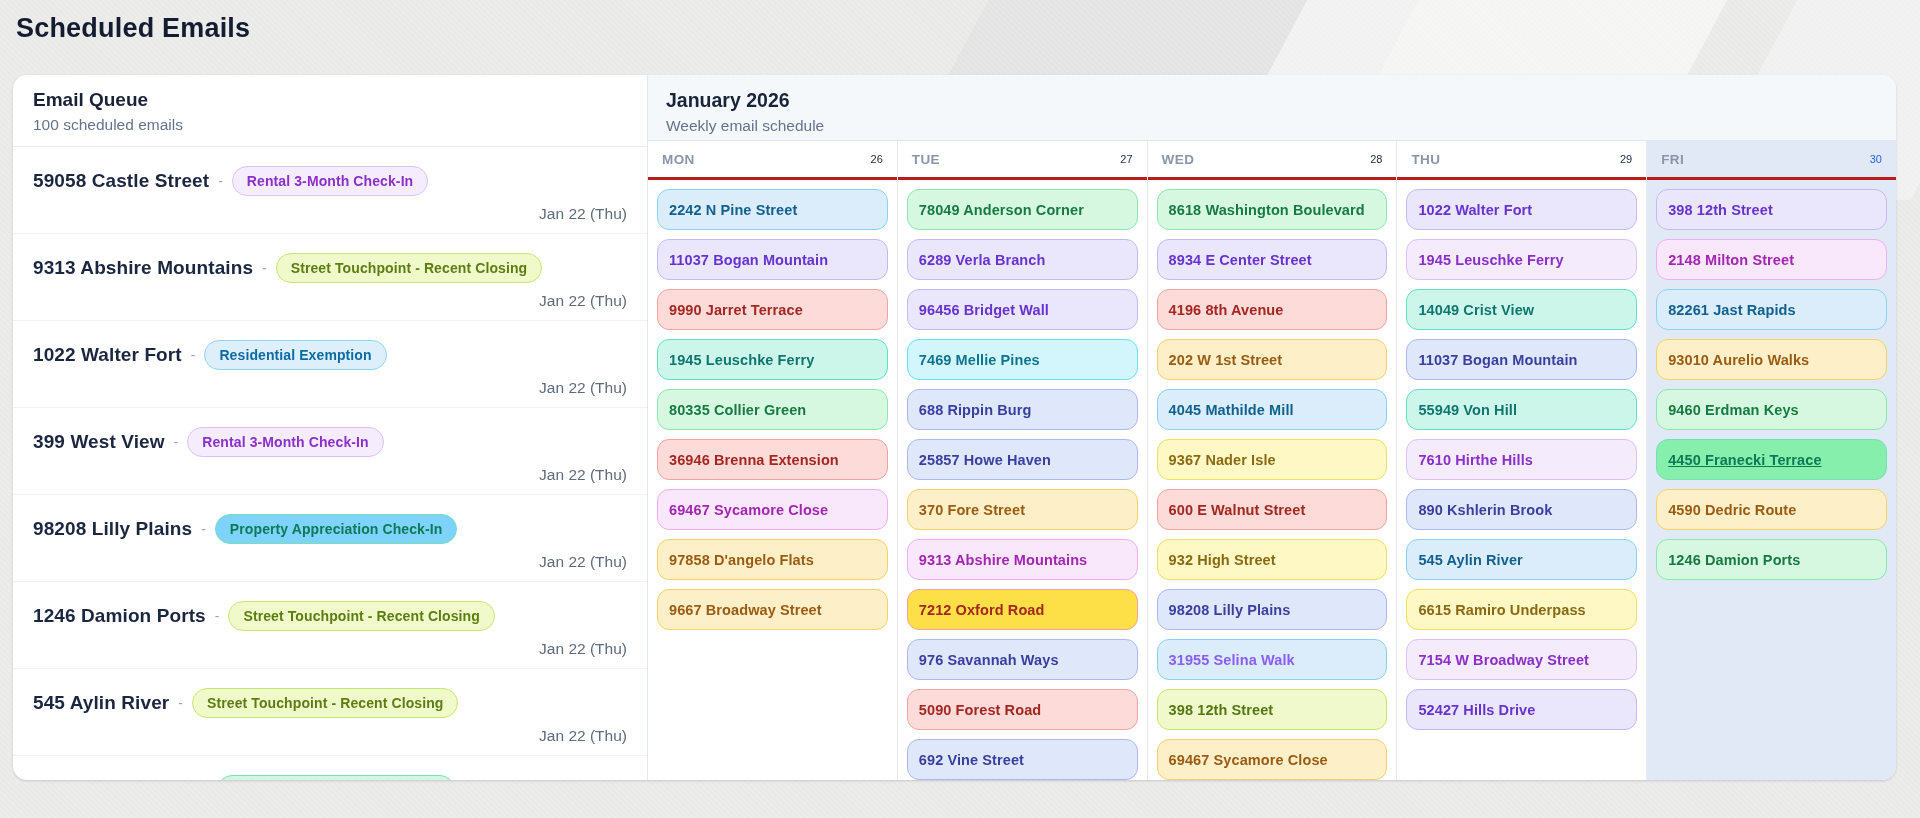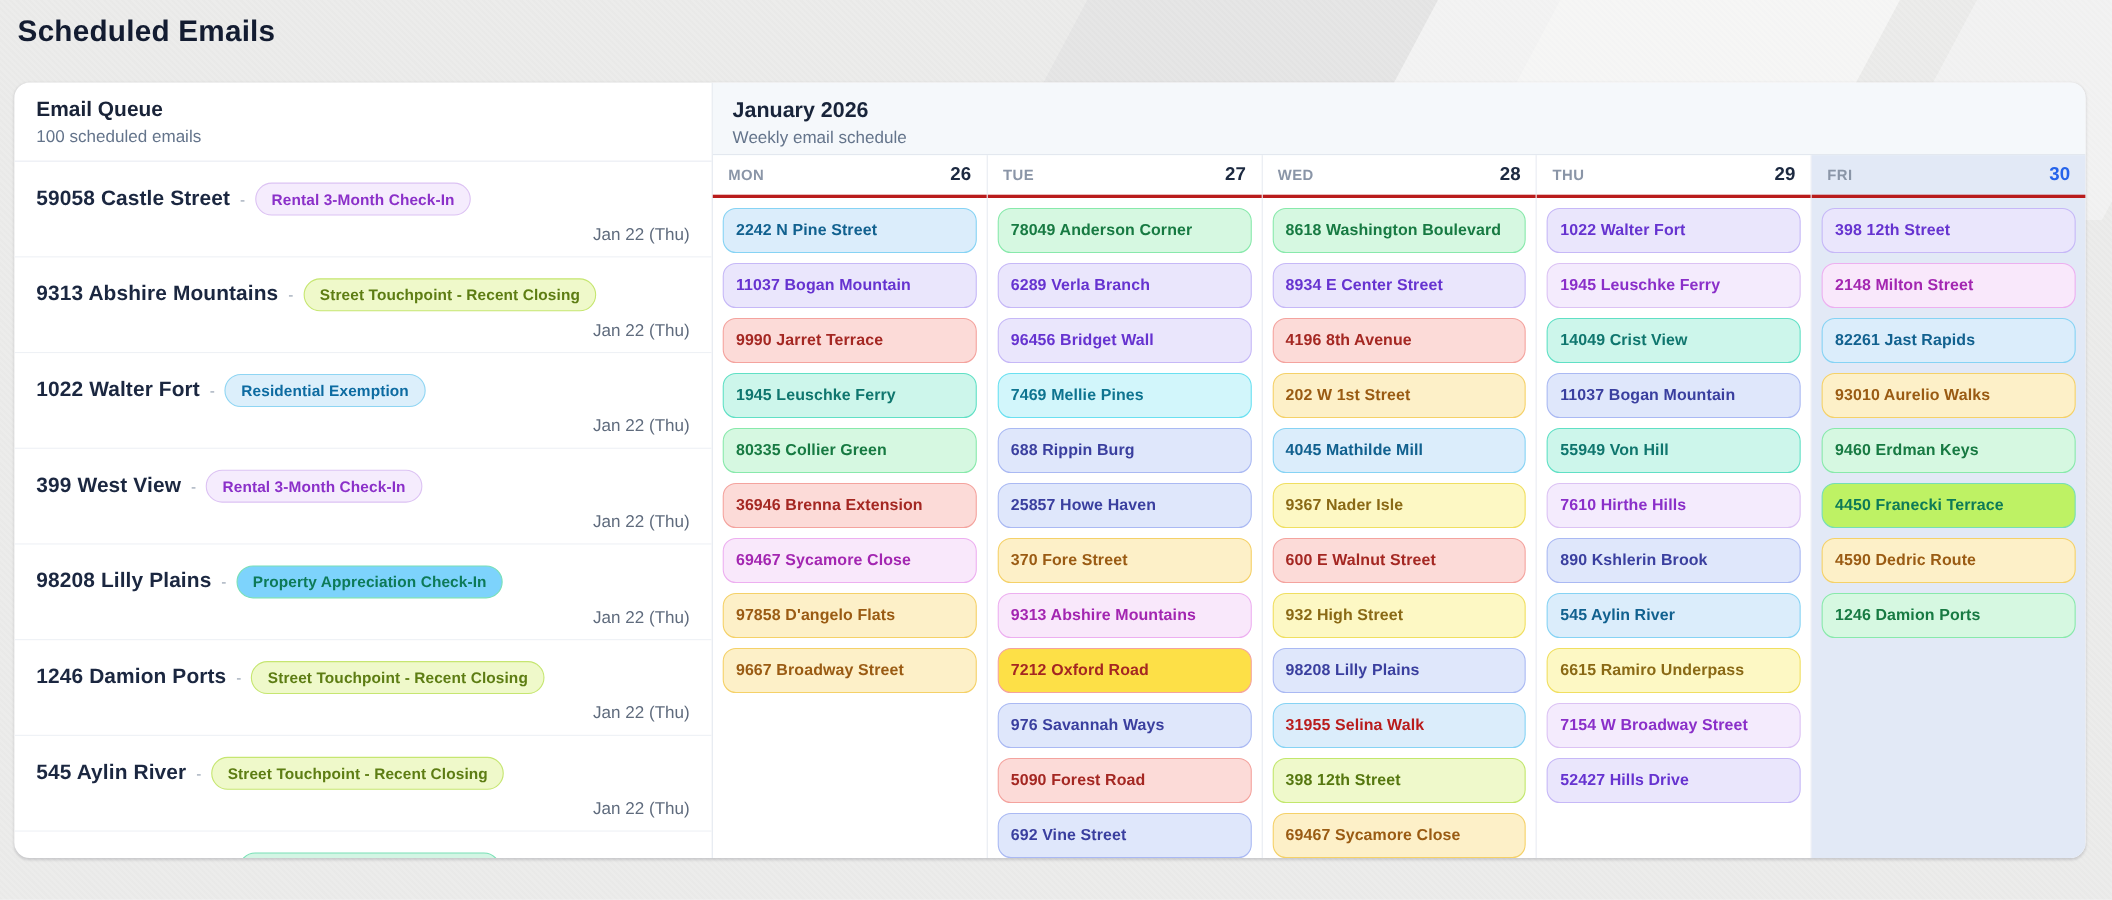--- a/index.html
+++ b/index.html
@@ -51,21 +51,21 @@
   .cal-header{height:72px;box-sizing:border-box;padding:14px 18px 0;background:#f5f8fb;border-bottom:1px solid #e3e8ef;}
   .cal-title{font-size:19.5px;font-weight:bold;color:#18243a;margin:0 0 5px;}
   .cal-sub{font-size:15.5px;color:#64748b;margin:0;}
   .cal-days{flex:1;display:flex;}
   .day-col{flex:1 1 0;min-width:0;border-right:1px solid #e8ecf2;display:flex;flex-direction:column;}
   .day-col:last-child{border-right:none;}
   .day-col.highlight{background:#e2e9f6;}
   .day-head{flex:0 0 39px;height:39px;box-sizing:border-box;border-bottom:3px solid #b91c1c;
     display:flex;align-items:center;justify-content:space-between;padding:0 14px;}
   .day-name{font-size:13.5px;font-weight:bold;color:#8a95a7;letter-spacing:.4px;}
-  .day-num{font-size:17px;font-weight:bold;color:#1c2940;}
+  .day-num{font-size:11px;font-weight:normal;color:#1c2940;}
   .day-col.highlight .day-num{color:#2563eb;}
   .day-body{flex:1;padding:9px 9px 0;display:flex;flex-direction:column;gap:9px;overflow:hidden;}
   .event-pill{
     flex:0 0 41px;height:41px;box-sizing:border-box;border:1.5px solid;border-radius:12px;
     display:flex;align-items:center;padding:18px 11px;
     font-size:14.5px;font-weight:bold;letter-spacing:.1px;white-space:nowrap;overflow:hidden;
   }
 </style>
 </head>
 <body>
@@ -197,21 +197,21 @@
           <div class="day-body">
             <div class="event-pill" style="background-color: rgb(214, 248, 225); border-color: rgb(136, 233, 171); color: rgb(23, 122, 66);">8618 Washington Boulevard</div>
             <div class="event-pill" style="background-color: rgb(234, 230, 252); border-color: rgb(198, 184, 247); color: rgb(102, 51, 208);">8934 E Center Street</div>
             <div class="event-pill" style="background-color: rgb(252, 219, 216); border-color: rgb(244, 163, 158); color: rgb(164, 39, 34);">4196 8th Avenue</div>
             <div class="event-pill" style="background-color: rgb(253, 240, 200); border-color: rgb(245, 209, 104); color: rgb(154, 91, 19);">202 W 1st Street</div>
             <div class="event-pill" style="background-color: rgb(219, 237, 251); border-color: rgb(134, 211, 244); color: rgb(17, 97, 143);">4045 Mathilde Mill</div>
             <div class="event-pill" style="background-color: rgb(253, 248, 196); border-color: rgb(240, 223, 96); color: rgb(138, 105, 21);">9367 Nader Isle</div>
             <div class="event-pill" style="background-color: rgb(252, 219, 216); border-color: rgb(244, 163, 158); color: rgb(164, 39, 34);">600 E Walnut Street</div>
             <div class="event-pill" style="background-color: rgb(253, 248, 196); border-color: rgb(240, 223, 96); color: rgb(138, 105, 21);">932 High Street</div>
             <div class="event-pill" style="background-color: rgb(223, 231, 251); border-color: rgb(170, 185, 243); color: rgb(58, 63, 159);">98208 Lilly Plains</div>
-            <div class="event-pill" style="background-color: rgb(219, 237, 251); border-color: rgb(134, 211, 244); color: #b91c1c;">31955 Selina Walk</div>
+            <div class="event-pill" style="background-color: rgb(219, 237, 251); border-color: rgb(134, 211, 244); color: #8b5cf6;">31955 Selina Walk</div>
             <div class="event-pill" style="background-color: rgb(239, 249, 203); border-color: rgb(194, 231, 108); color: rgb(85, 119, 15);">398 12th Street</div>
             <div class="event-pill" style="background-color: rgb(253, 240, 200); border-color: rgb(245, 209, 104); color: rgb(154, 91, 19);">69467 Sycamore Close</div>
           </div>
         </div>
         <div class="day-col">
           <div class="day-head">
             <span class="day-name">THU</span>
             <span class="day-num">29</span>
           </div>
           <div class="day-body">
@@ -232,21 +232,21 @@
           <div class="day-head">
             <span class="day-name">FRI</span>
             <span class="day-num">30</span>
           </div>
           <div class="day-body">
             <div class="event-pill" style="background-color: rgb(234, 230, 252); border-color: rgb(198, 184, 247); color: rgb(102, 51, 208);">398 12th Street</div>
             <div class="event-pill" style="background-color: rgb(249, 232, 251); border-color: rgb(237, 175, 240); color: rgb(163, 38, 177);">2148 Milton Street</div>
             <div class="event-pill" style="background-color: rgb(219, 237, 251); border-color: rgb(134, 211, 244); color: rgb(17, 97, 143);">82261 Jast Rapids</div>
             <div class="event-pill" style="background-color: rgb(253, 240, 200); border-color: rgb(245, 209, 104); color: rgb(154, 91, 19);">93010 Aurelio Walks</div>
             <div class="event-pill" style="background-color: rgb(214, 248, 225); border-color: rgb(136, 233, 171); color: rgb(23, 122, 66);">9460 Erdman Keys</div>
-            <div class="event-pill" style="background-color: #bef264; border-color: rgb(117, 223, 181); color: rgb(13, 122, 87);">4450 Franecki Terrace</div>
+            <div class="event-pill" style="background-color: #86efac; border-color: rgb(117, 223, 181); color: rgb(13, 122, 87); text-decoration: underline;">4450 Franecki Terrace</div>
             <div class="event-pill" style="background-color: rgb(253, 240, 200); border-color: rgb(245, 209, 104); color: rgb(154, 91, 19);">4590 Dedric Route</div>
             <div class="event-pill" style="background-color: rgb(214, 248, 225); border-color: rgb(136, 233, 171); color: rgb(23, 122, 66);">1246 Damion Ports</div>
           </div>
         </div>
       </div>
   </section>
 
 </div>
 
 </body></html>

